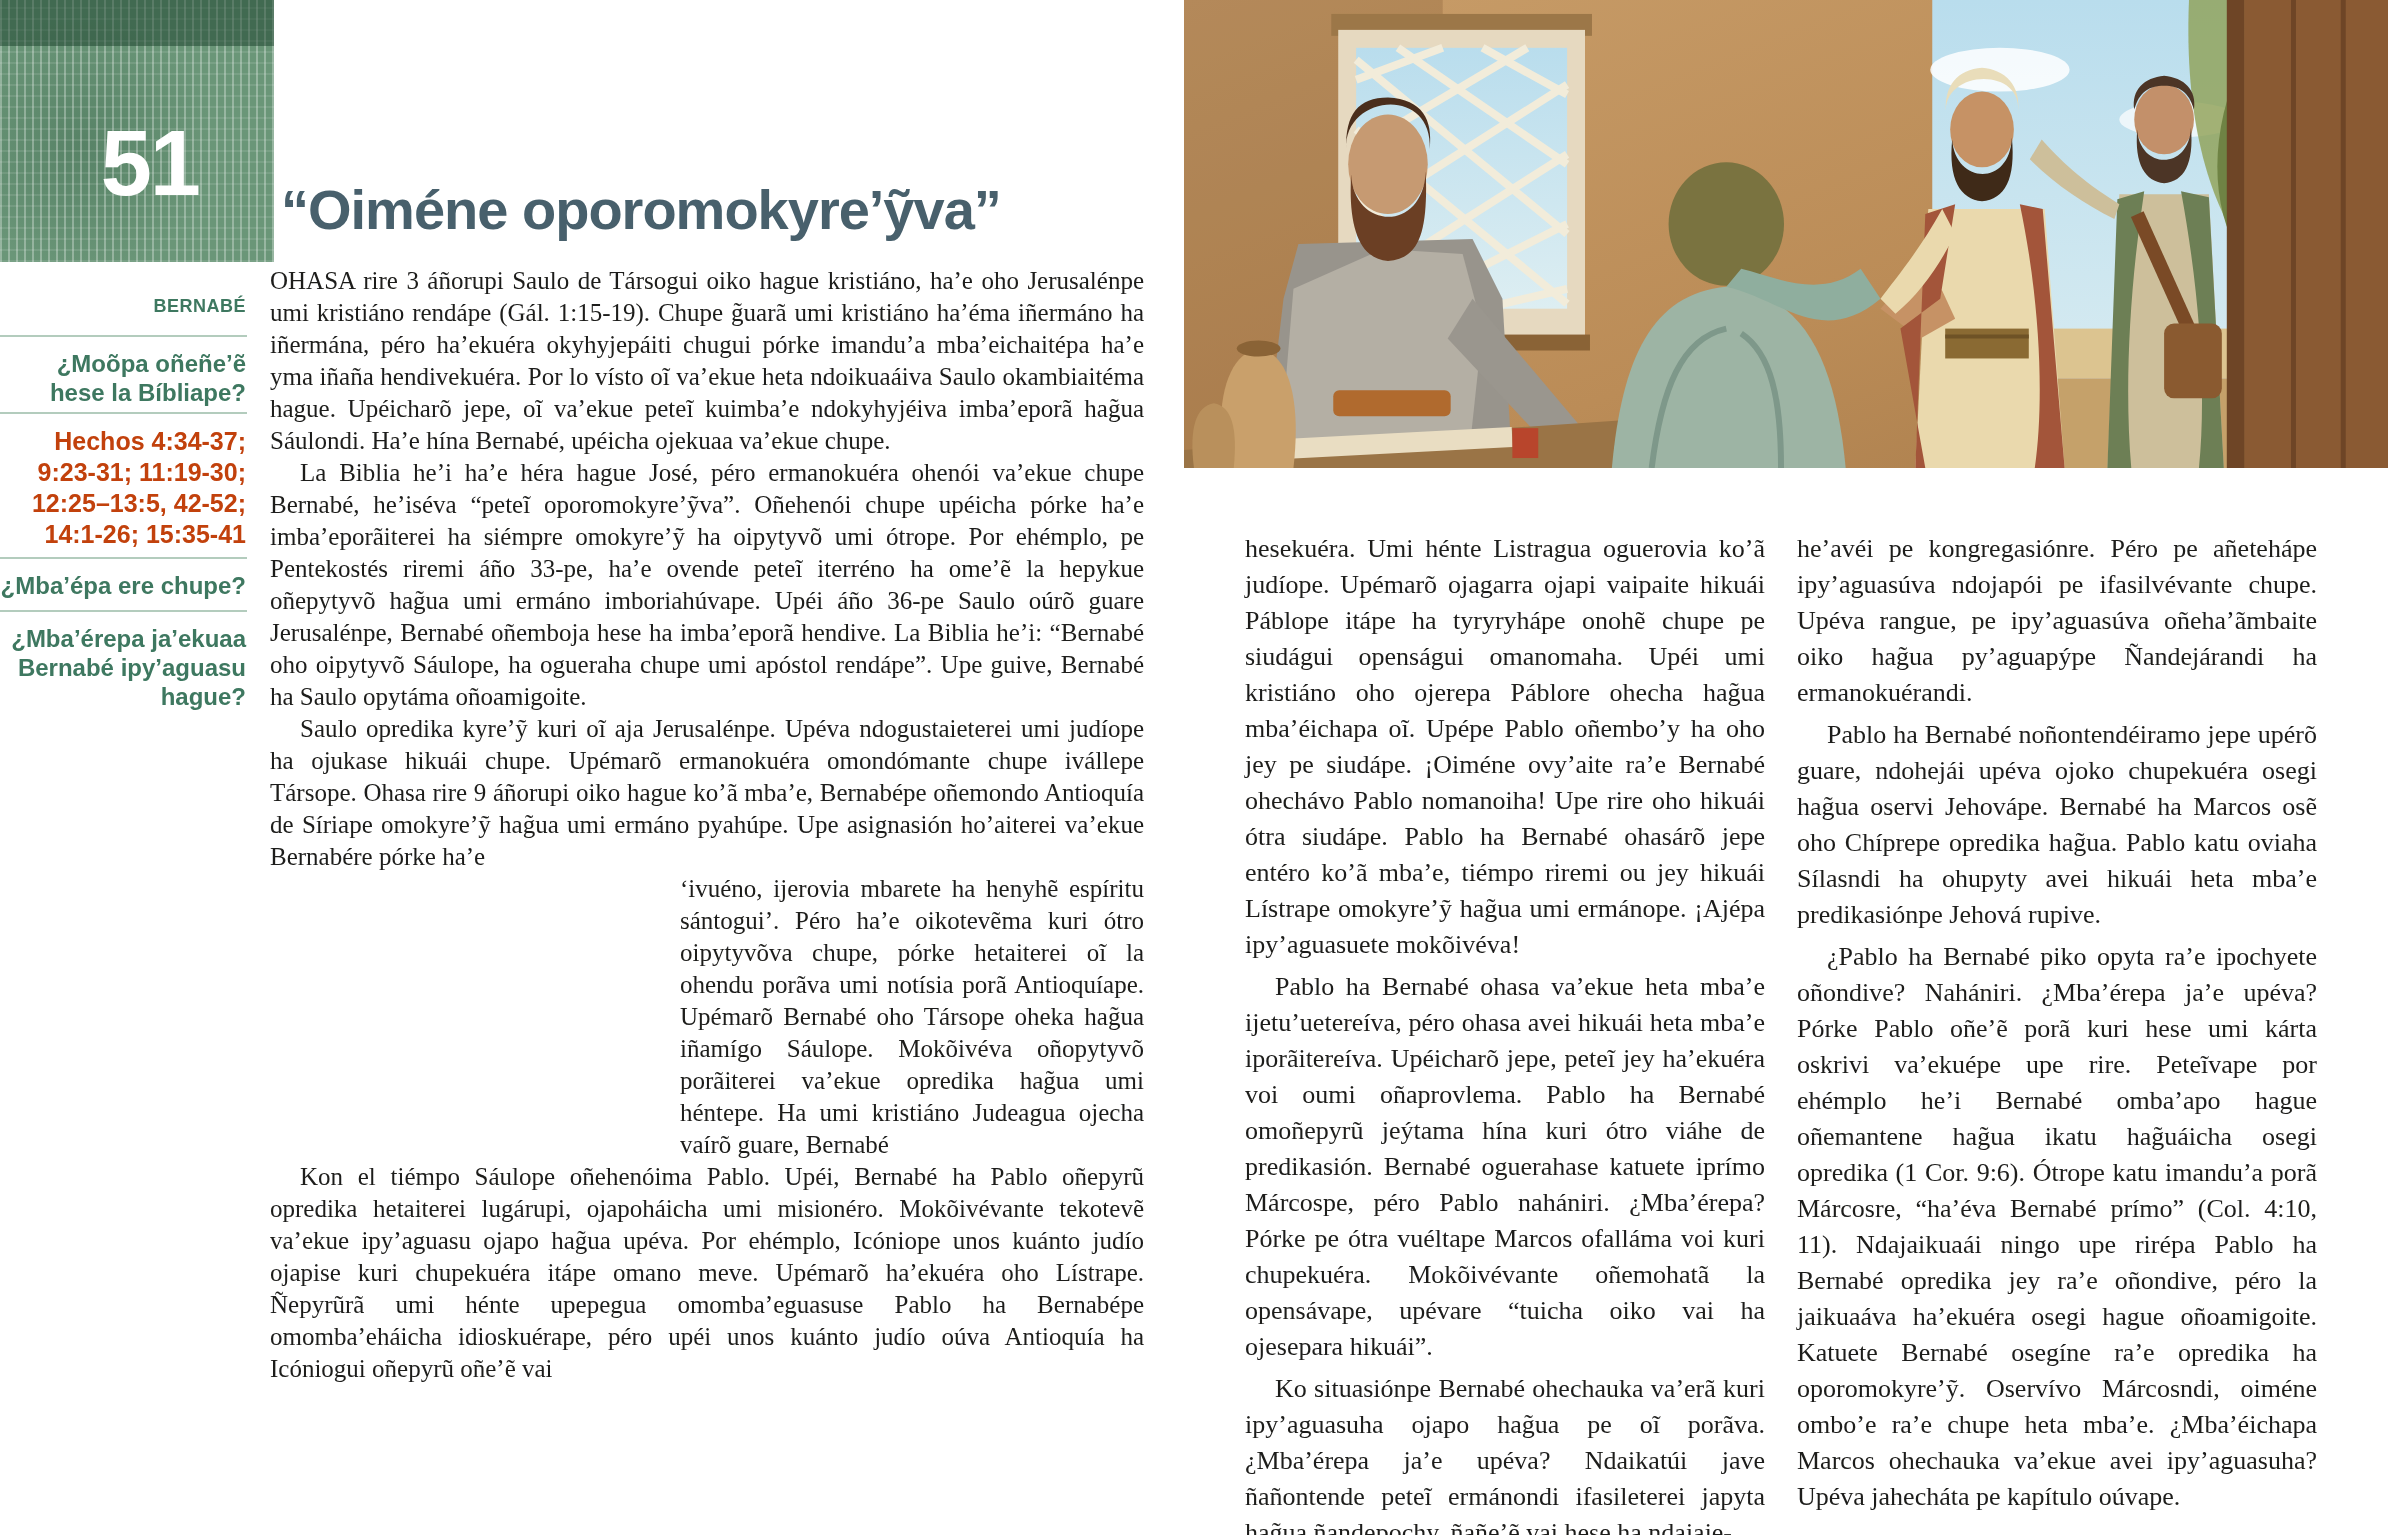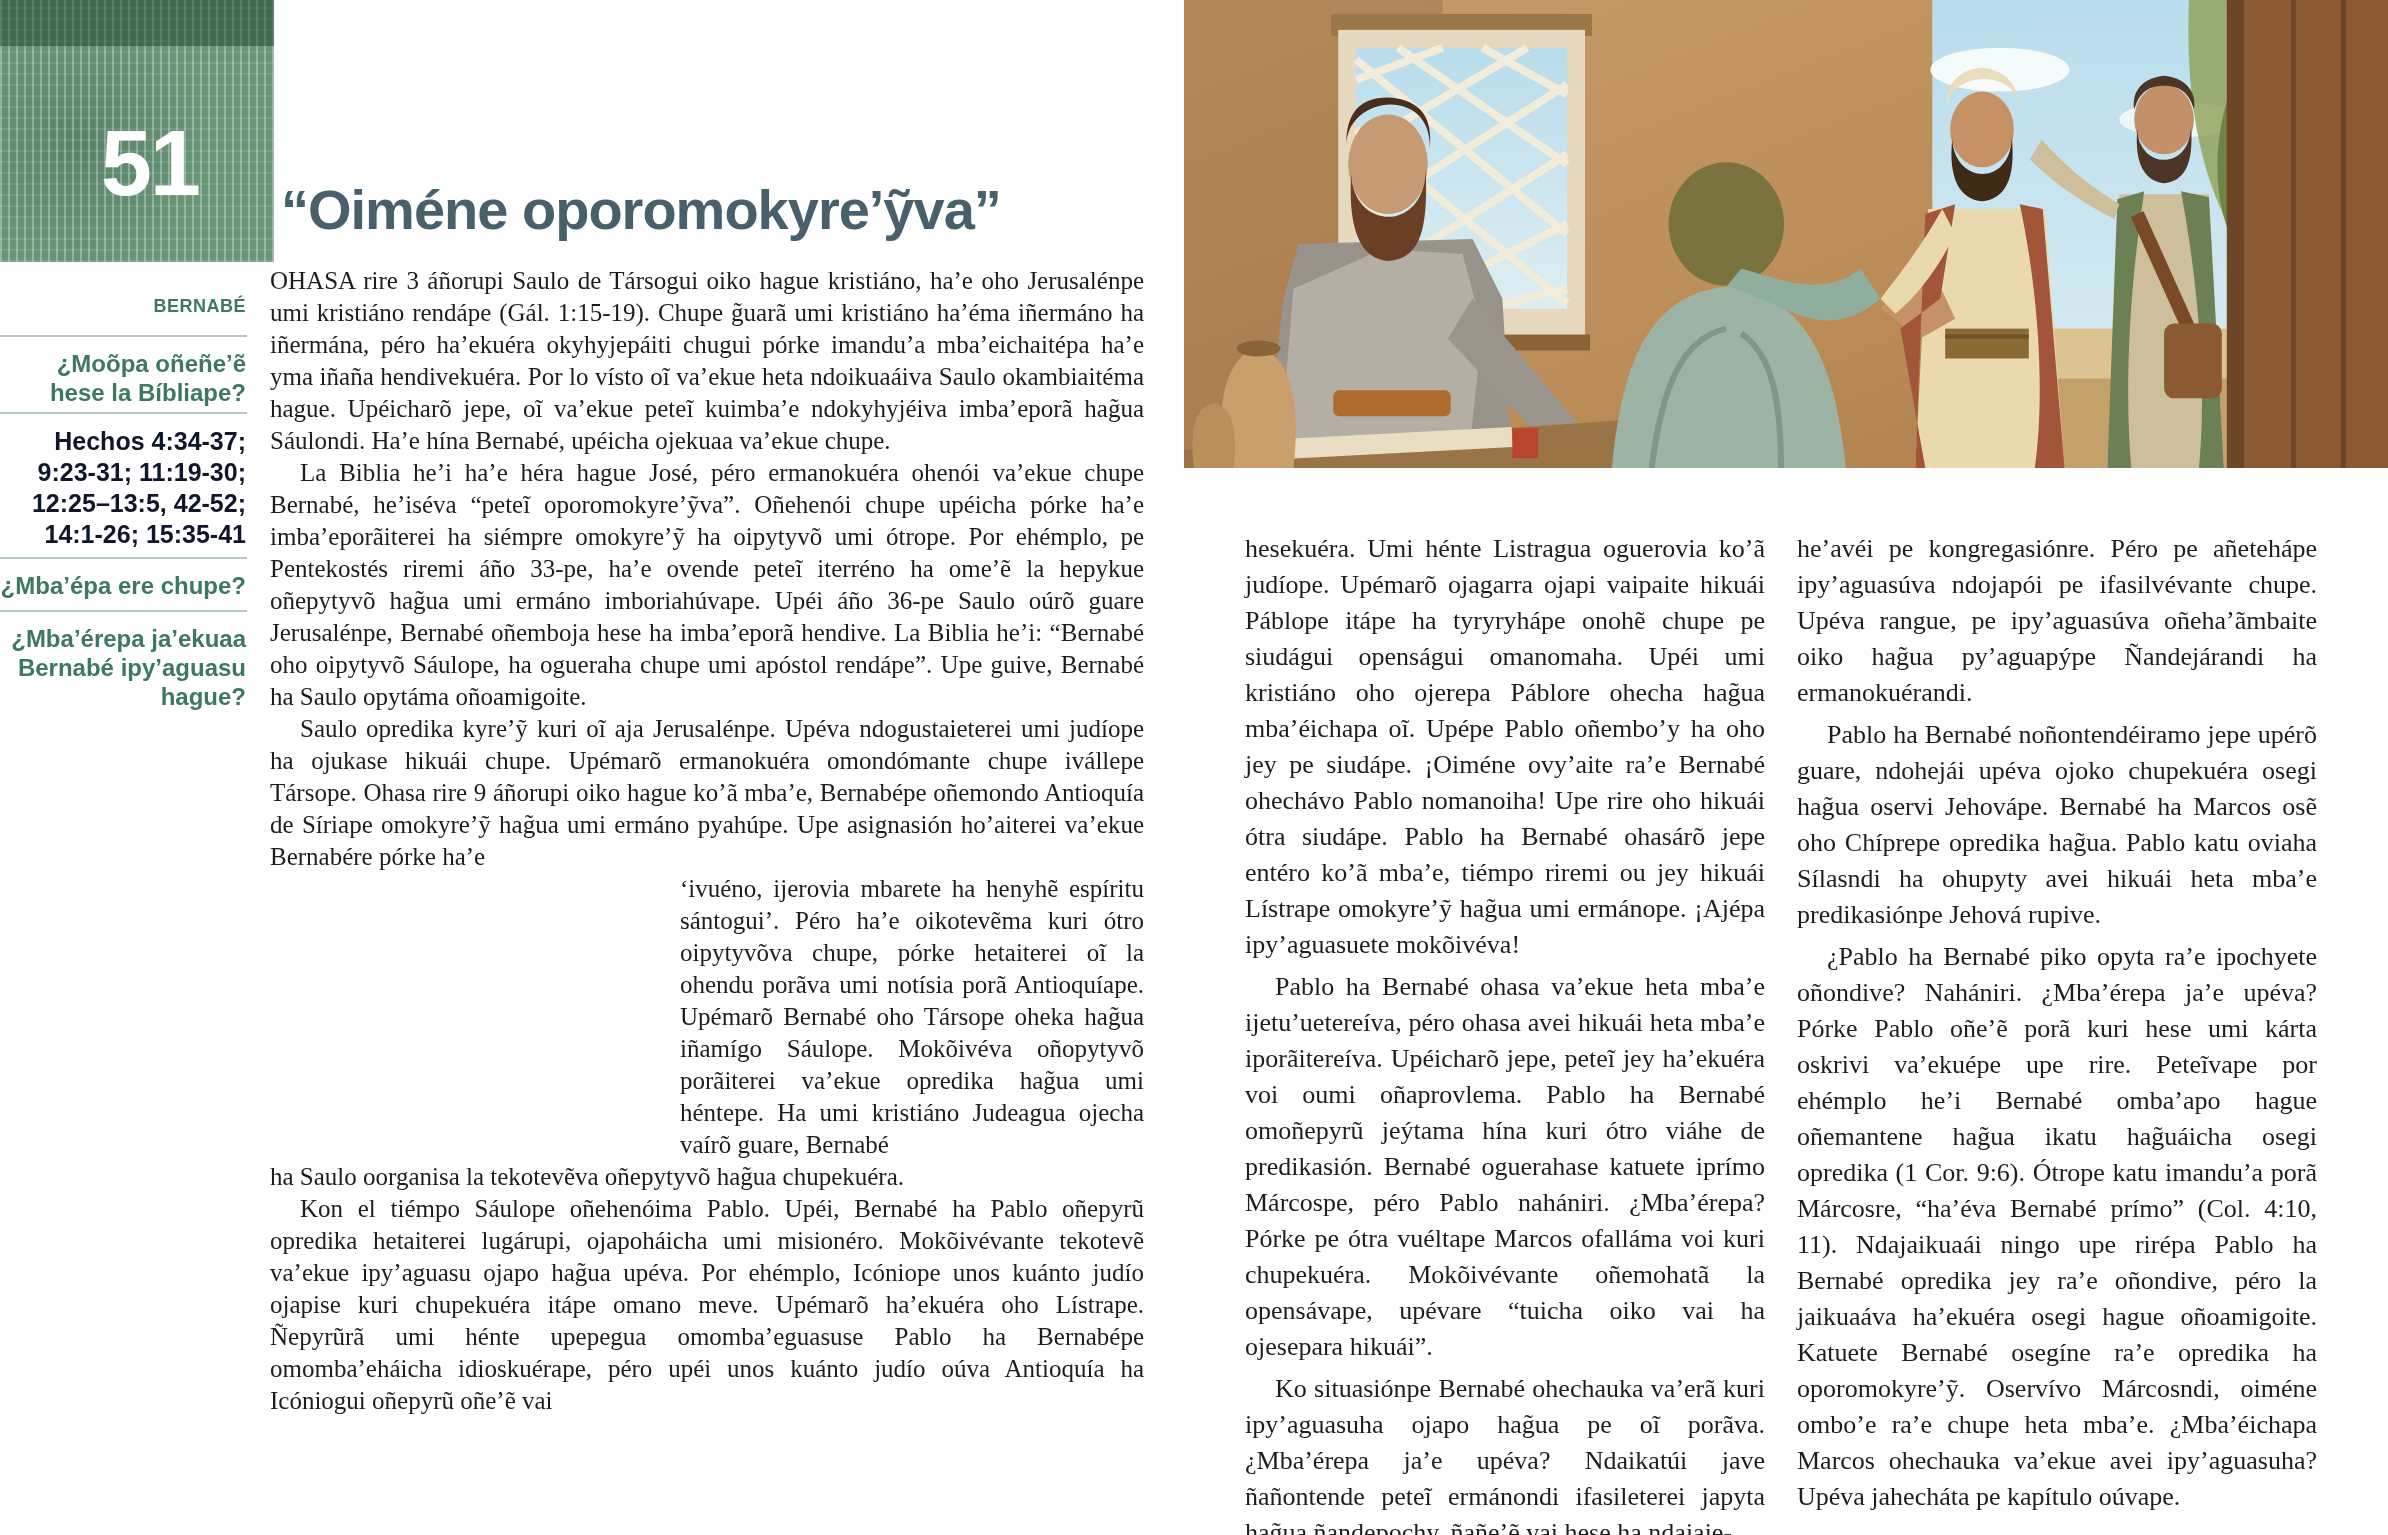--- a/index.html
+++ b/index.html
@@ -25,21 +25,21 @@
     position:absolute;left:0;top:117px;width:199px;text-align:right;
     font-family:"Liberation Sans",sans-serif;font-weight:700;
     font-size:92px;line-height:92px;color:#ffffff;letter-spacing:-2px;
   }
   .side{
     position:absolute;left:0;width:246px;text-align:right;
     font-family:"Liberation Sans",sans-serif;font-weight:700;color:#3e7860;
   }
   .book-label{top:283px;font-size:18px;letter-spacing:0.5px;margin-top:13px;}
   .side-q{font-size:24px;line-height:29px;}
-  .side-refs{font-size:25px;line-height:31px;color:#0f172a;}
+  .side-refs{font-size:25px;line-height:31px;color:#c2410c;}
   .sep{position:absolute;left:0;width:247px;border-top:2px solid #b3ccbd;}
   
   .title{
     position:absolute;left:281px;top:139px;width:896px;
     font-family:"Liberation Sans",sans-serif;font-weight:700;
     font-size:56px;color:#48606c;letter-spacing:-1px;
   }
   .body-col{
     position:absolute;left:270px;top:265px;width:874px;
     font-size:25px;line-height:32px;text-align:justify;
@@ -82,21 +82,20 @@
 
 <h1 class="title">“Oiméne oporomokyre’ỹva”</h1>
 
 <div class="body-col">
   <p>OHASA rire 3 áñorupi Saulo de Társogui oiko hague kristiáno, ha’e oho Jerusalénpe umi kristiáno rendápe (Gál. 1:15-19). Chupe g̃uarã umi kristiáno ha’éma iñermáno ha iñermána, péro ha’ekuéra okyhyjepáiti chugui pórke imandu’a mba’eichaitépa ha’e yma iñaña hendivekuéra. Por lo vísto oĩ va’ekue heta ndoikuaáiva Saulo okambiaitéma hague. Upéicharõ jepe, oĩ va’ekue peteĩ kuimba’e ndokyhyjéiva imba’eporã hag̃ua Sáulondi. Ha’e hína Bernabé, upéicha ojekuaa va’ekue chupe.</p>
   <p class="ind">La Biblia he’i ha’e héra hague José, péro ermanokuéra ohenói va’ekue chupe Bernabé, he’iséva “peteĩ oporomokyre’ỹva”. Oñehenói chupe upéicha pórke ha’e imba’eporãiterei ha siémpre omokyre’ỹ ha oipytyvõ umi ótrope. Por ehémplo, pe Pentekostés riremi áño 33-pe, ha’e ovende peteĩ iterréno ha ome’ẽ la hepykue oñepytyvõ hag̃ua umi ermáno imboriahúvape. Upéi áño 36-pe Saulo oúrõ guare Jerusalénpe, Bernabé oñemboja hese ha imba’eporã hendive. La Biblia he’i: “Bernabé oho oipytyvõ Sáulope, ha ogueraha chupe umi apóstol rendápe”. Upe guive, Bernabé ha Saulo opytáma oñoamigoite.</p>
   <p class="ind">Saulo opredika kyre’ỹ kuri oĩ aja Jerusalénpe. Upéva ndogustaieterei umi judíope ha ojukase hikuái chupe. Upémarõ ermanokuéra omondómante chupe ivállepe Társope. Ohasa rire 9 áñorupi oiko hague ko’ã mba’e, Bernabépe oñemondo Antioquía de Síriape omokyre’ỹ hag̃ua umi ermáno pyahúpe. Upe asignasión ho’aiterei va’ekue Bernabére pórke ha’e</p>
   <div class="p3b">
     <p>‘ivuéno, ijerovia mbarete ha henyhẽ espíritu sántogui’. Péro ha’e oikotevẽma kuri ótro oipytyvõva chupe, pórke hetaiterei oĩ la ohendu porãva umi notísia porã Antioquíape. Upémarõ Bernabé oho Társope oheka hag̃ua iñamígo Sáulope. Mokõivéva oñopytyvõ porãiterei va’ekue opredika hag̃ua umi héntepe. Ha umi kristiáno Judeagua ojecha vaírõ guare, Bernabé</p>
   </div>
-  <p>ha Saulo oorganisa la tekotevẽva oñepytyvõ hag̃ua chupekuéra.</p>
   <p class="ind">Kon el tiémpo Sáulope oñehenóima Pablo. Upéi, Bernabé ha Pablo oñepyrũ opredika hetaiterei lugárupi, ojapoháicha umi misionéro. Mokõivévante tekotevẽ va’ekue ipy’aguasu ojapo hag̃ua upéva. Por ehémplo, Icóniope unos kuánto judío ojapise kuri chupekuéra itápe omano meve. Upémarõ ha’ekuéra oho Lístrape. Ñepyrũrã umi hénte upepegua omomba’eguasuse Pablo ha Bernabépe omomba’eháicha idioskuérape, péro upéi unos kuánto judío oúva Antioquía ha Icóniogui oñepyrũ oñe’ẽ vai</p>
 </div>
 
 <div class="artwork" role="img" aria-label="Painting: two smiling men in robes arrive through an open doorway; inside, a gray-robed man and a seated man at a table with a scroll turn toward them; lattice window with blue sky at left">
   <svg viewBox="0 0 1210 470" preserveAspectRatio="none">
     <defs>
       <linearGradient id="wall" x1="0" y1="0" x2="1" y2="1">
         <stop offset="0" stop-color="#c89d69"></stop>
           <stop offset="0.6" stop-color="#bb8c57"></stop>
           <stop offset="1" stop-color="#a87c4b"></stop>

